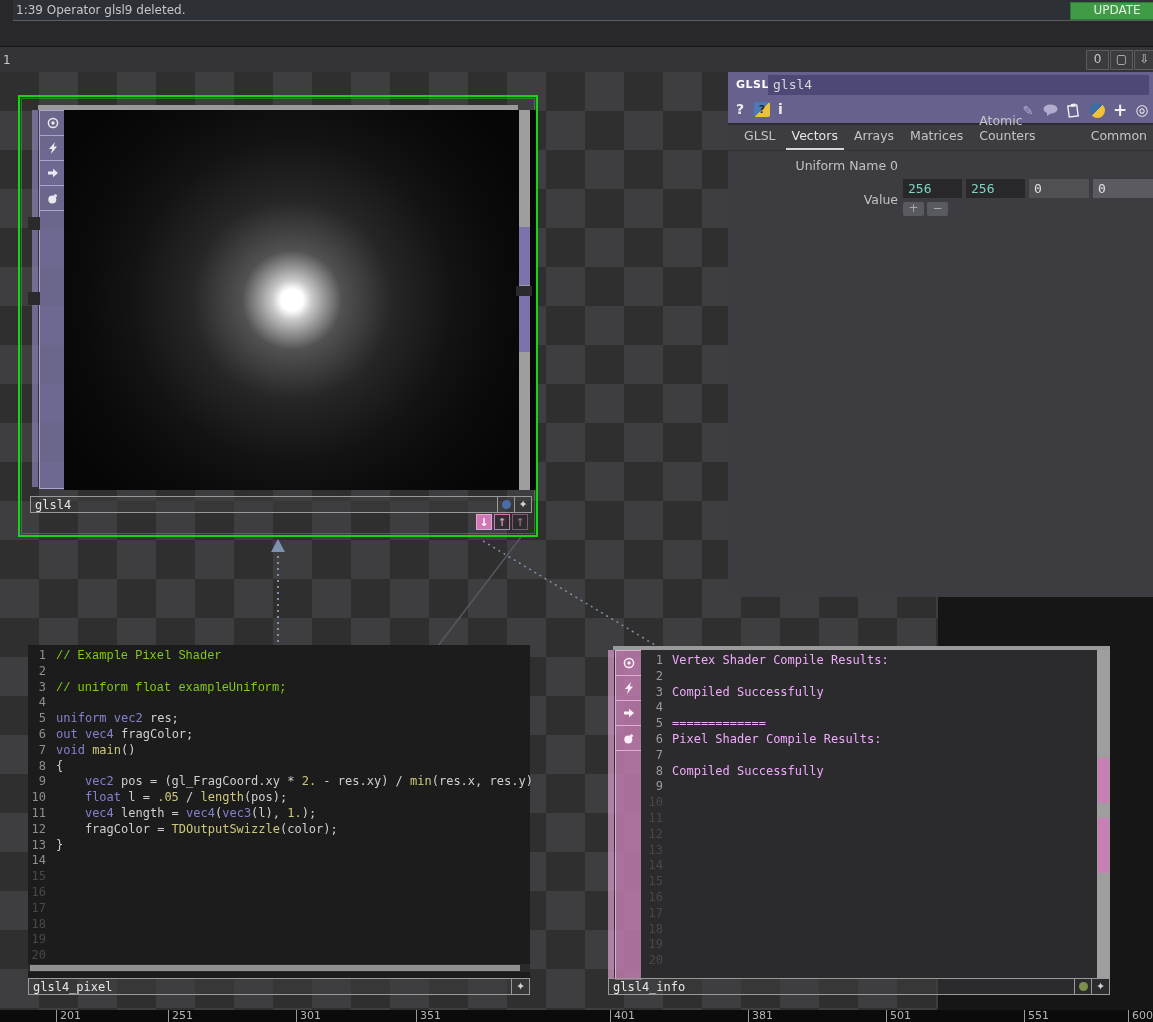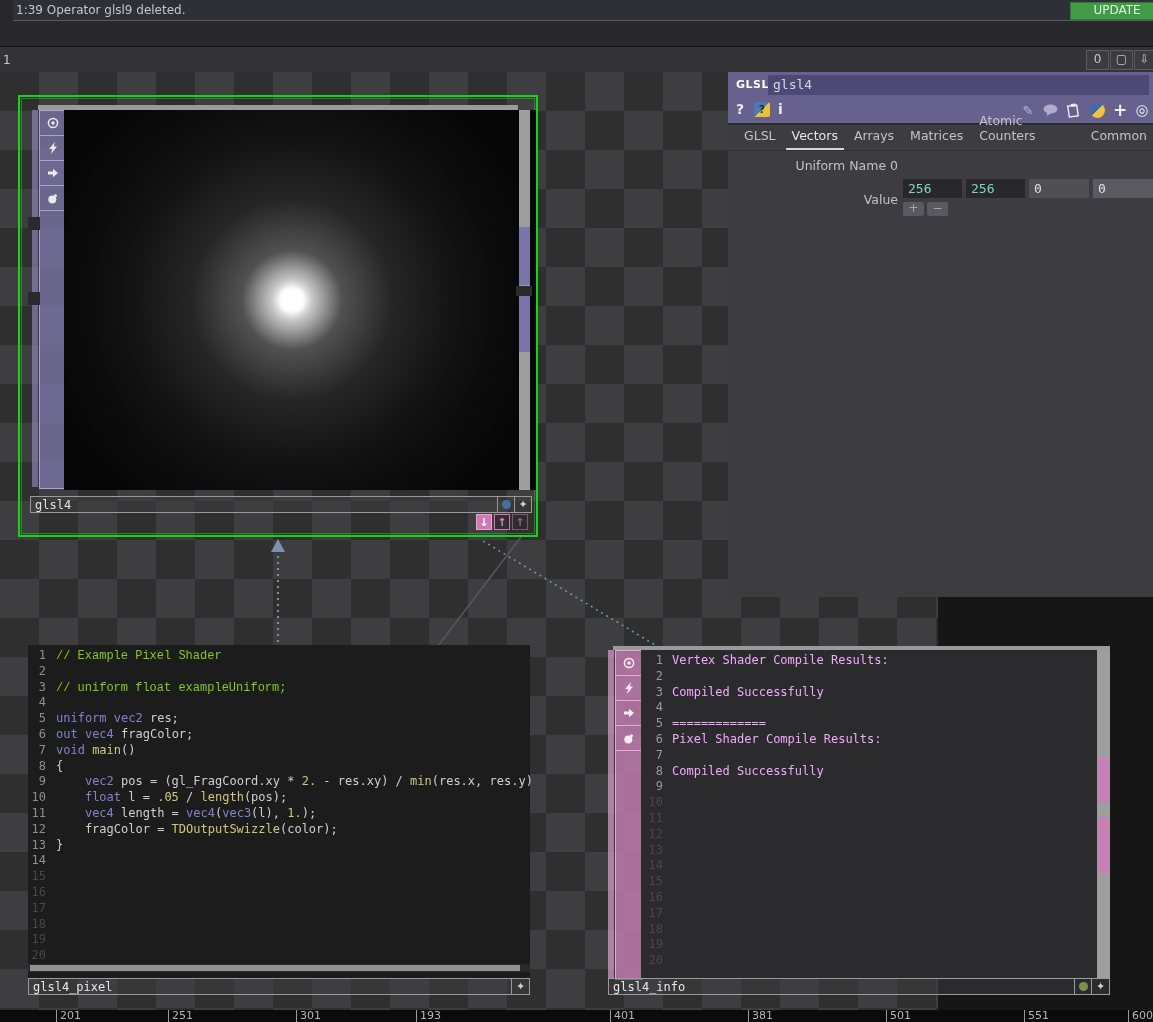--- a/index.html
+++ b/index.html
@@ -460,21 +460,21 @@
       </span>
     <span class="bar-cell" style="width:17px;">
         <span class="star">✦</span>
       </span>
   </div>
 
   <div class="abs" id="ruler">
       <span class="tick" style="left: 56px;">201</span>
       <span class="tick" style="left: 168px;">251</span>
       <span class="tick" style="left: 296px;">301</span>
-      <span class="tick" style="left: 416px;">193</span>
+      <span class="tick" style="left: 416px;">351</span>
       <span class="tick" style="left: 610px;">401</span>
       <span class="tick" style="left: 748px;">381</span>
       <span class="tick" style="left: 886px;">501</span>
       <span class="tick" style="left: 1024px;">551</span>
       <span class="tick" style="left: 1128px;">600</span>
     </div>
 
 </div>
 
 </body></html>

